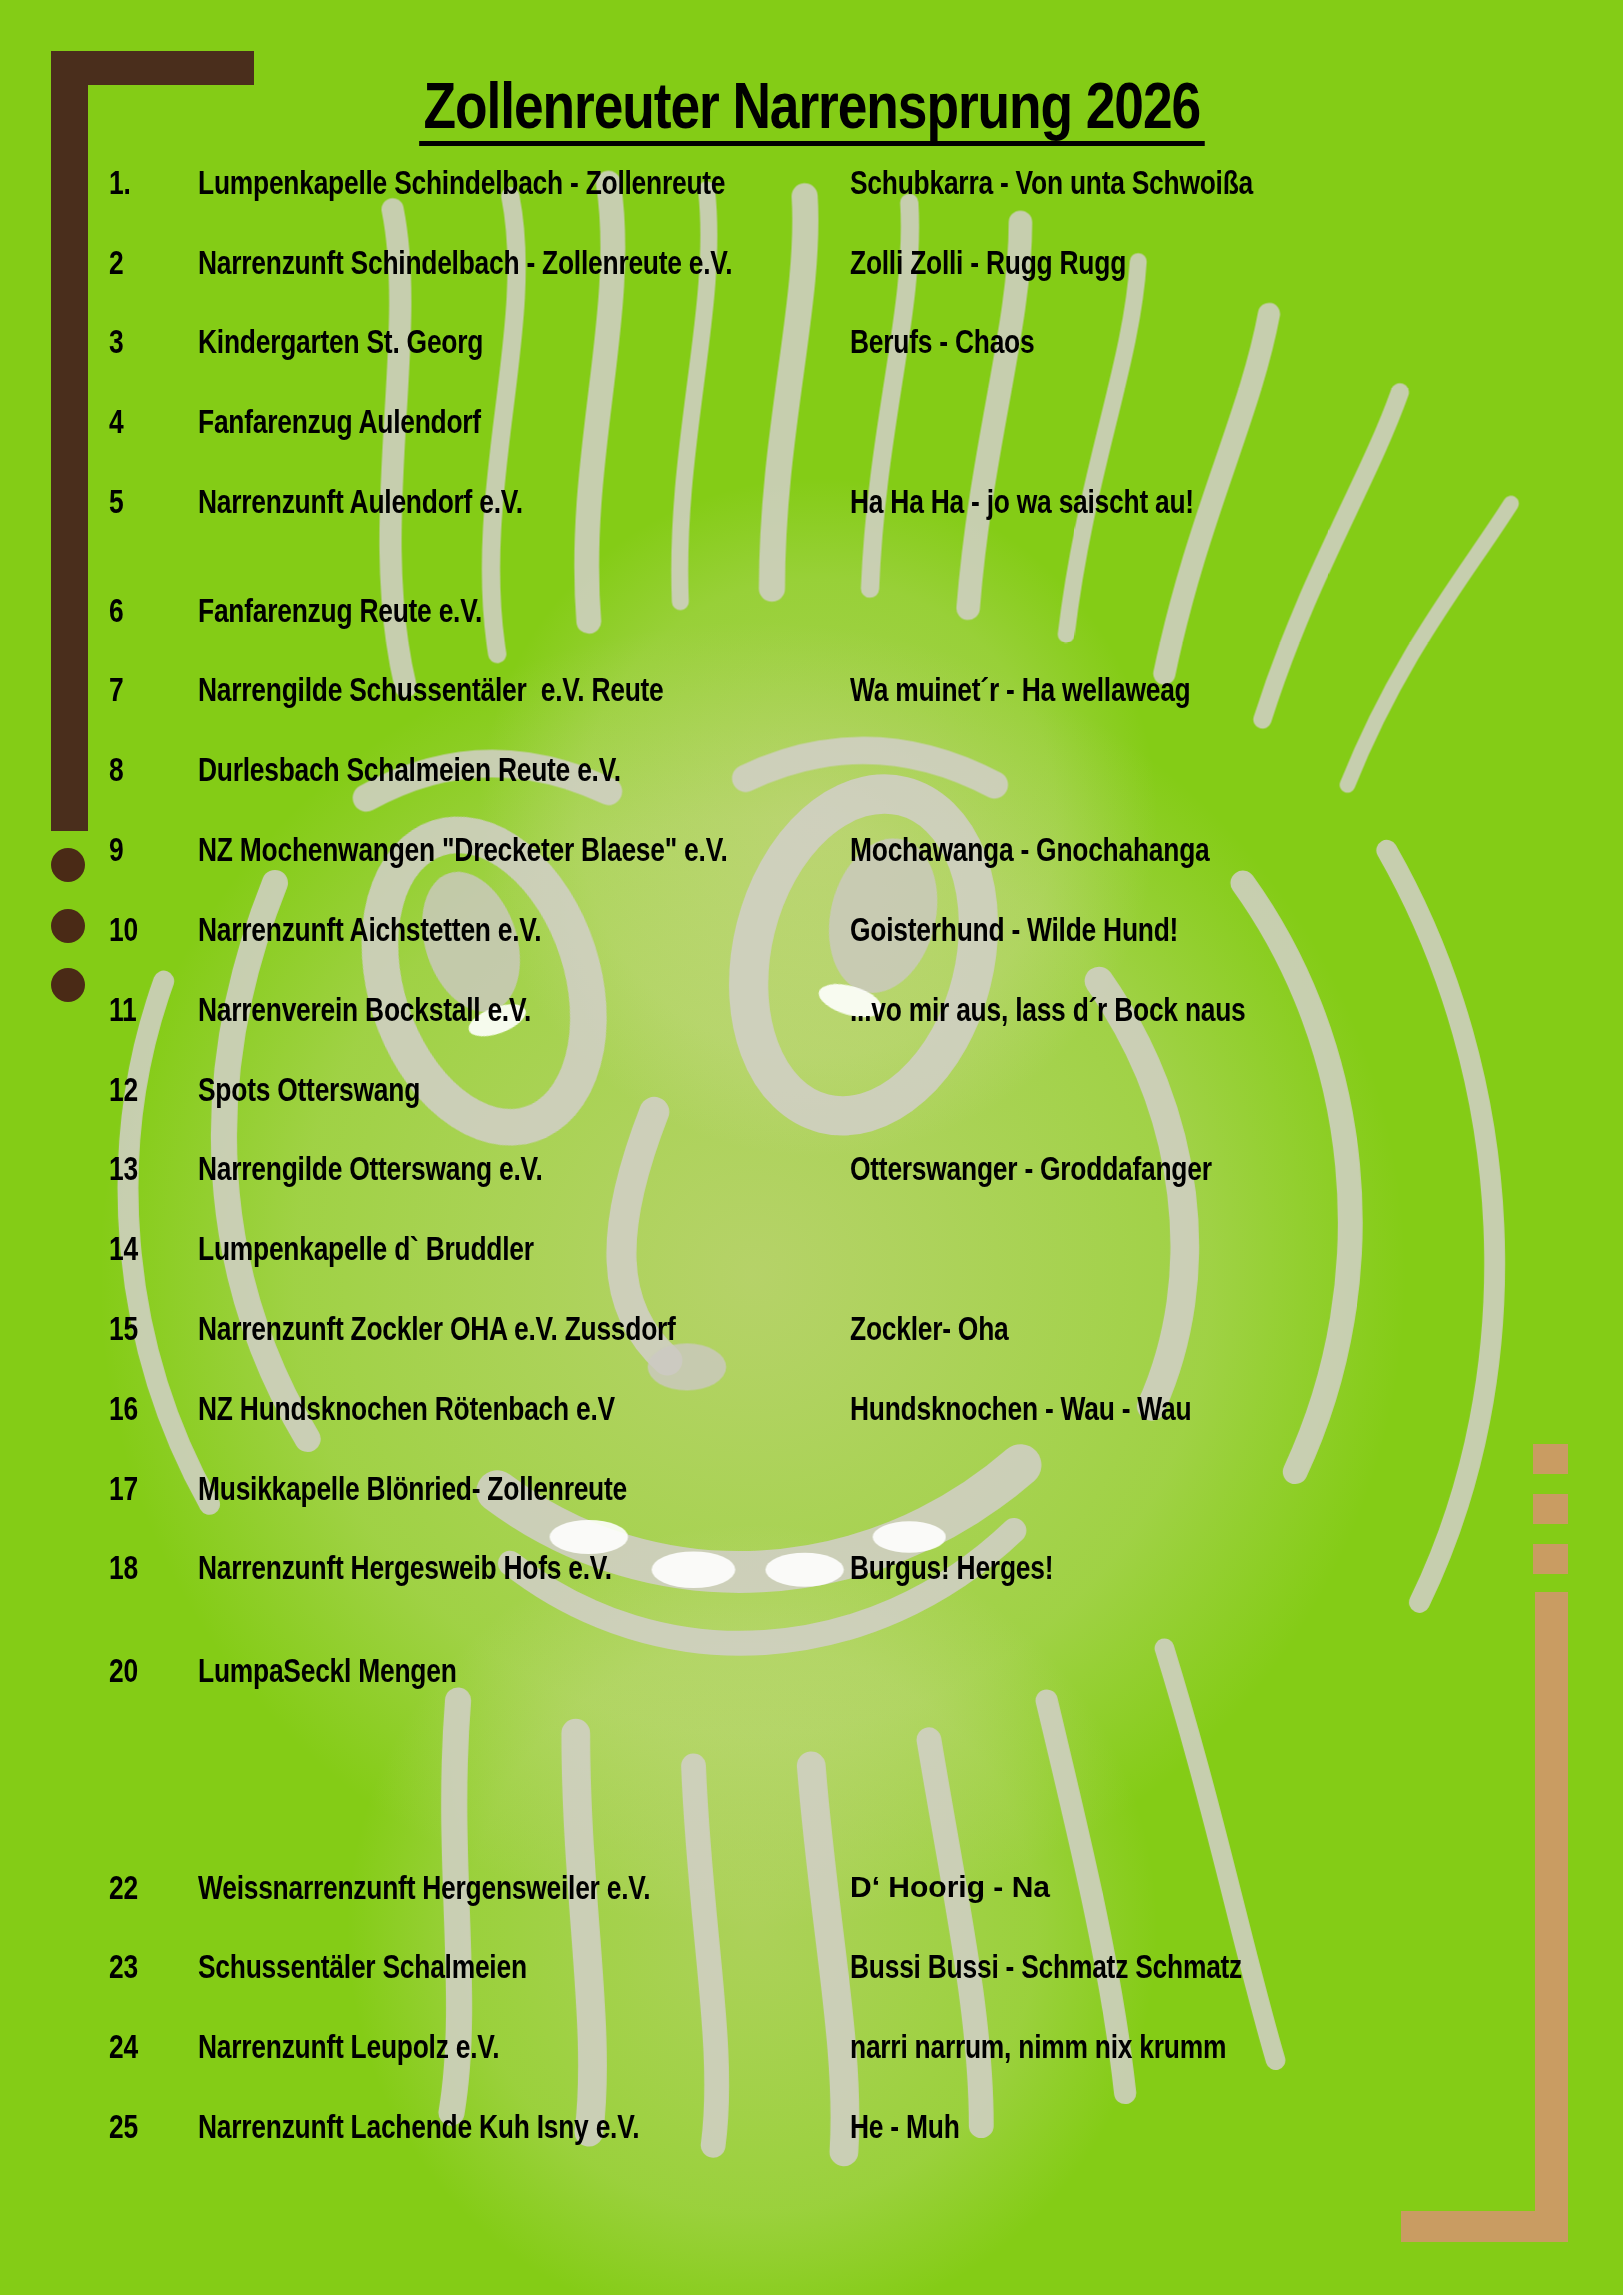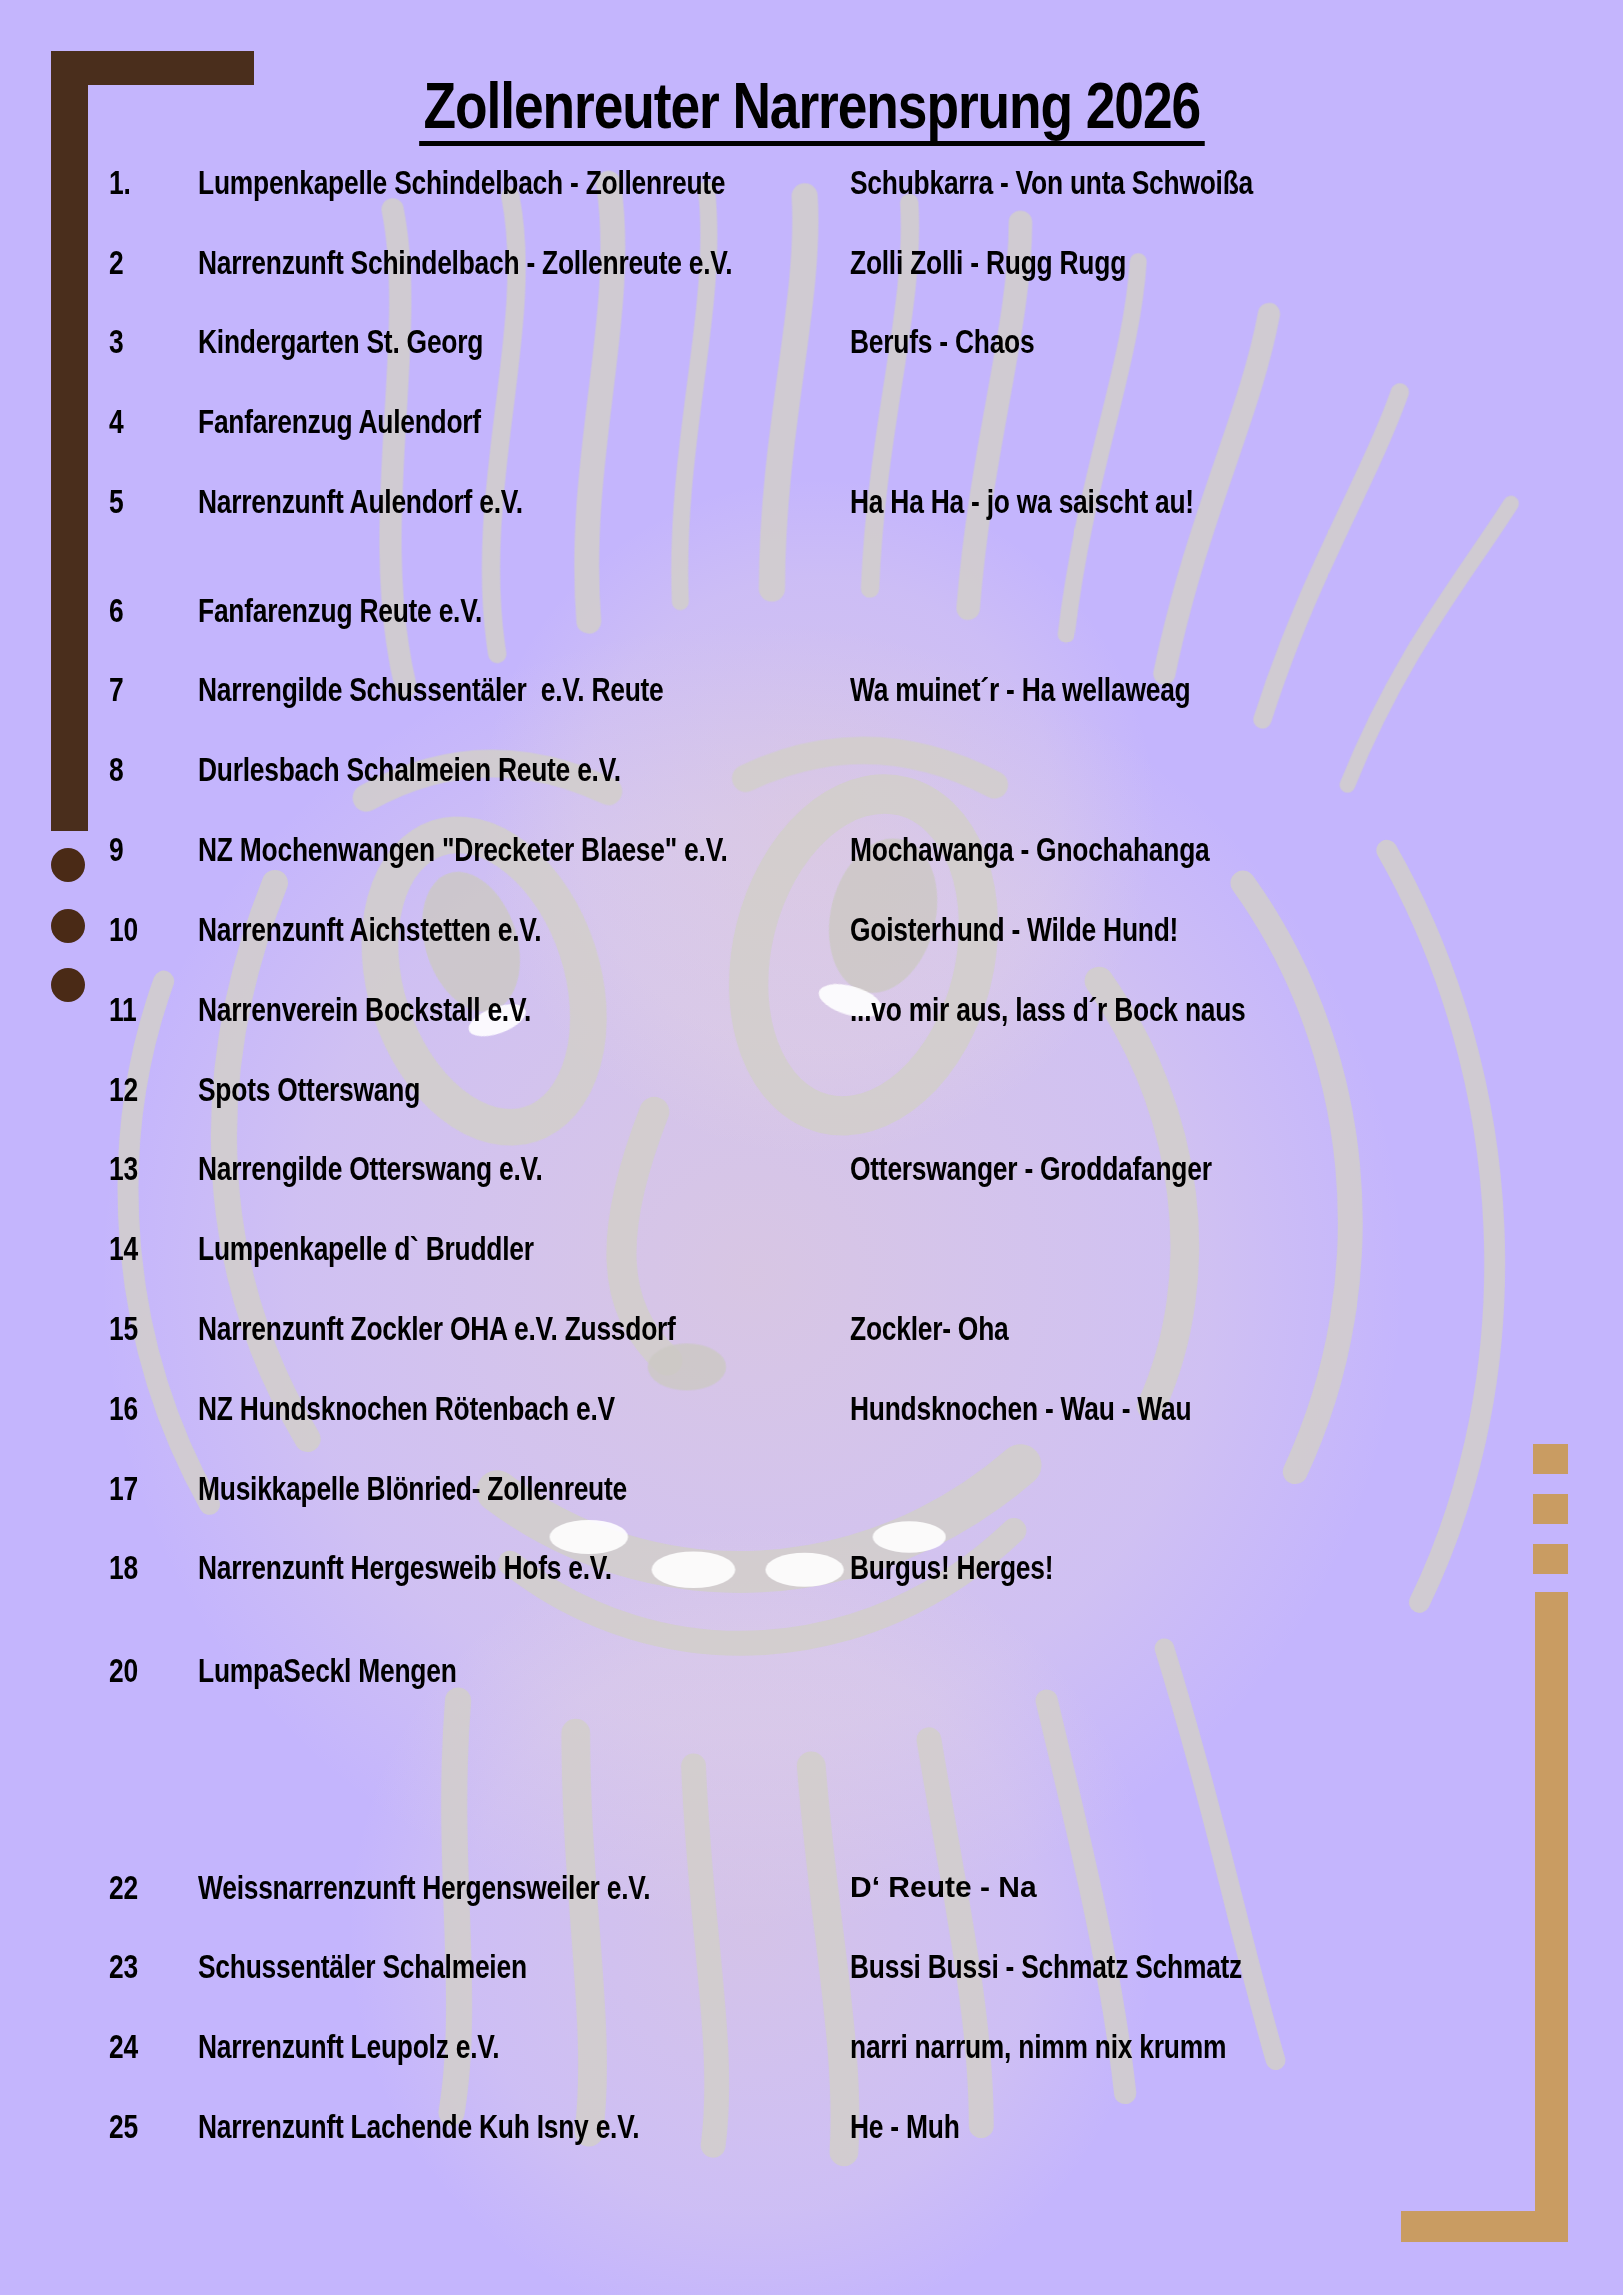--- a/index.html
+++ b/index.html
@@ -5,21 +5,21 @@
   :root{
     --dark_brown:#4a2e1c;
     --tan:#c99c62;
     --ink:#000000;
   }
   html,body{margin:0;padding:0;background:#ffffff;}
   .page{
     position:relative;
     width:1623px;
     height:2295px;
-    background:#c4b5fd;
+    background:#84cc16;
     overflow:hidden;
     font-family:"Liberation Sans","DejaVu Sans",sans-serif;
     font-weight:700;
     color:var(--ink);
   }
   
   .watermark{
     position:absolute;
     left:0;top:0;width:1623px;height:2295px;
     z-index:0;
@@ -244,21 +244,21 @@
       <span class="cell slogan condensed">Burgus! Herges!</span>
     </div>
       <div class="row" style="top: 1653px;">
       <span class="cell num condensed">20</span>
       <span class="cell name condensed">LumpaSeckl Mengen</span>
       <span class="cell slogan condensed"></span>
     </div>
       <div class="row" style="top: 1870px;">
       <span class="cell num condensed">22</span>
       <span class="cell name condensed">Weissnarrenzunft Hergensweiler e.V.</span>
-      <span class="cell slogan condensed wide">D‘ Reute - Na</span>
+      <span class="cell slogan condensed wide">D‘ Hoorig - Na</span>
     </div>
       <div class="row" style="top: 1949px;">
       <span class="cell num condensed">23</span>
       <span class="cell name condensed">Schussentäler Schalmeien</span>
       <span class="cell slogan condensed">Bussi Bussi - Schmatz Schmatz</span>
     </div>
       <div class="row" style="top: 2029px;">
       <span class="cell num condensed">24</span>
       <span class="cell name condensed">Narrenzunft Leupolz e.V.</span>
       <span class="cell slogan condensed">narri narrum, nimm nix krumm</span>

